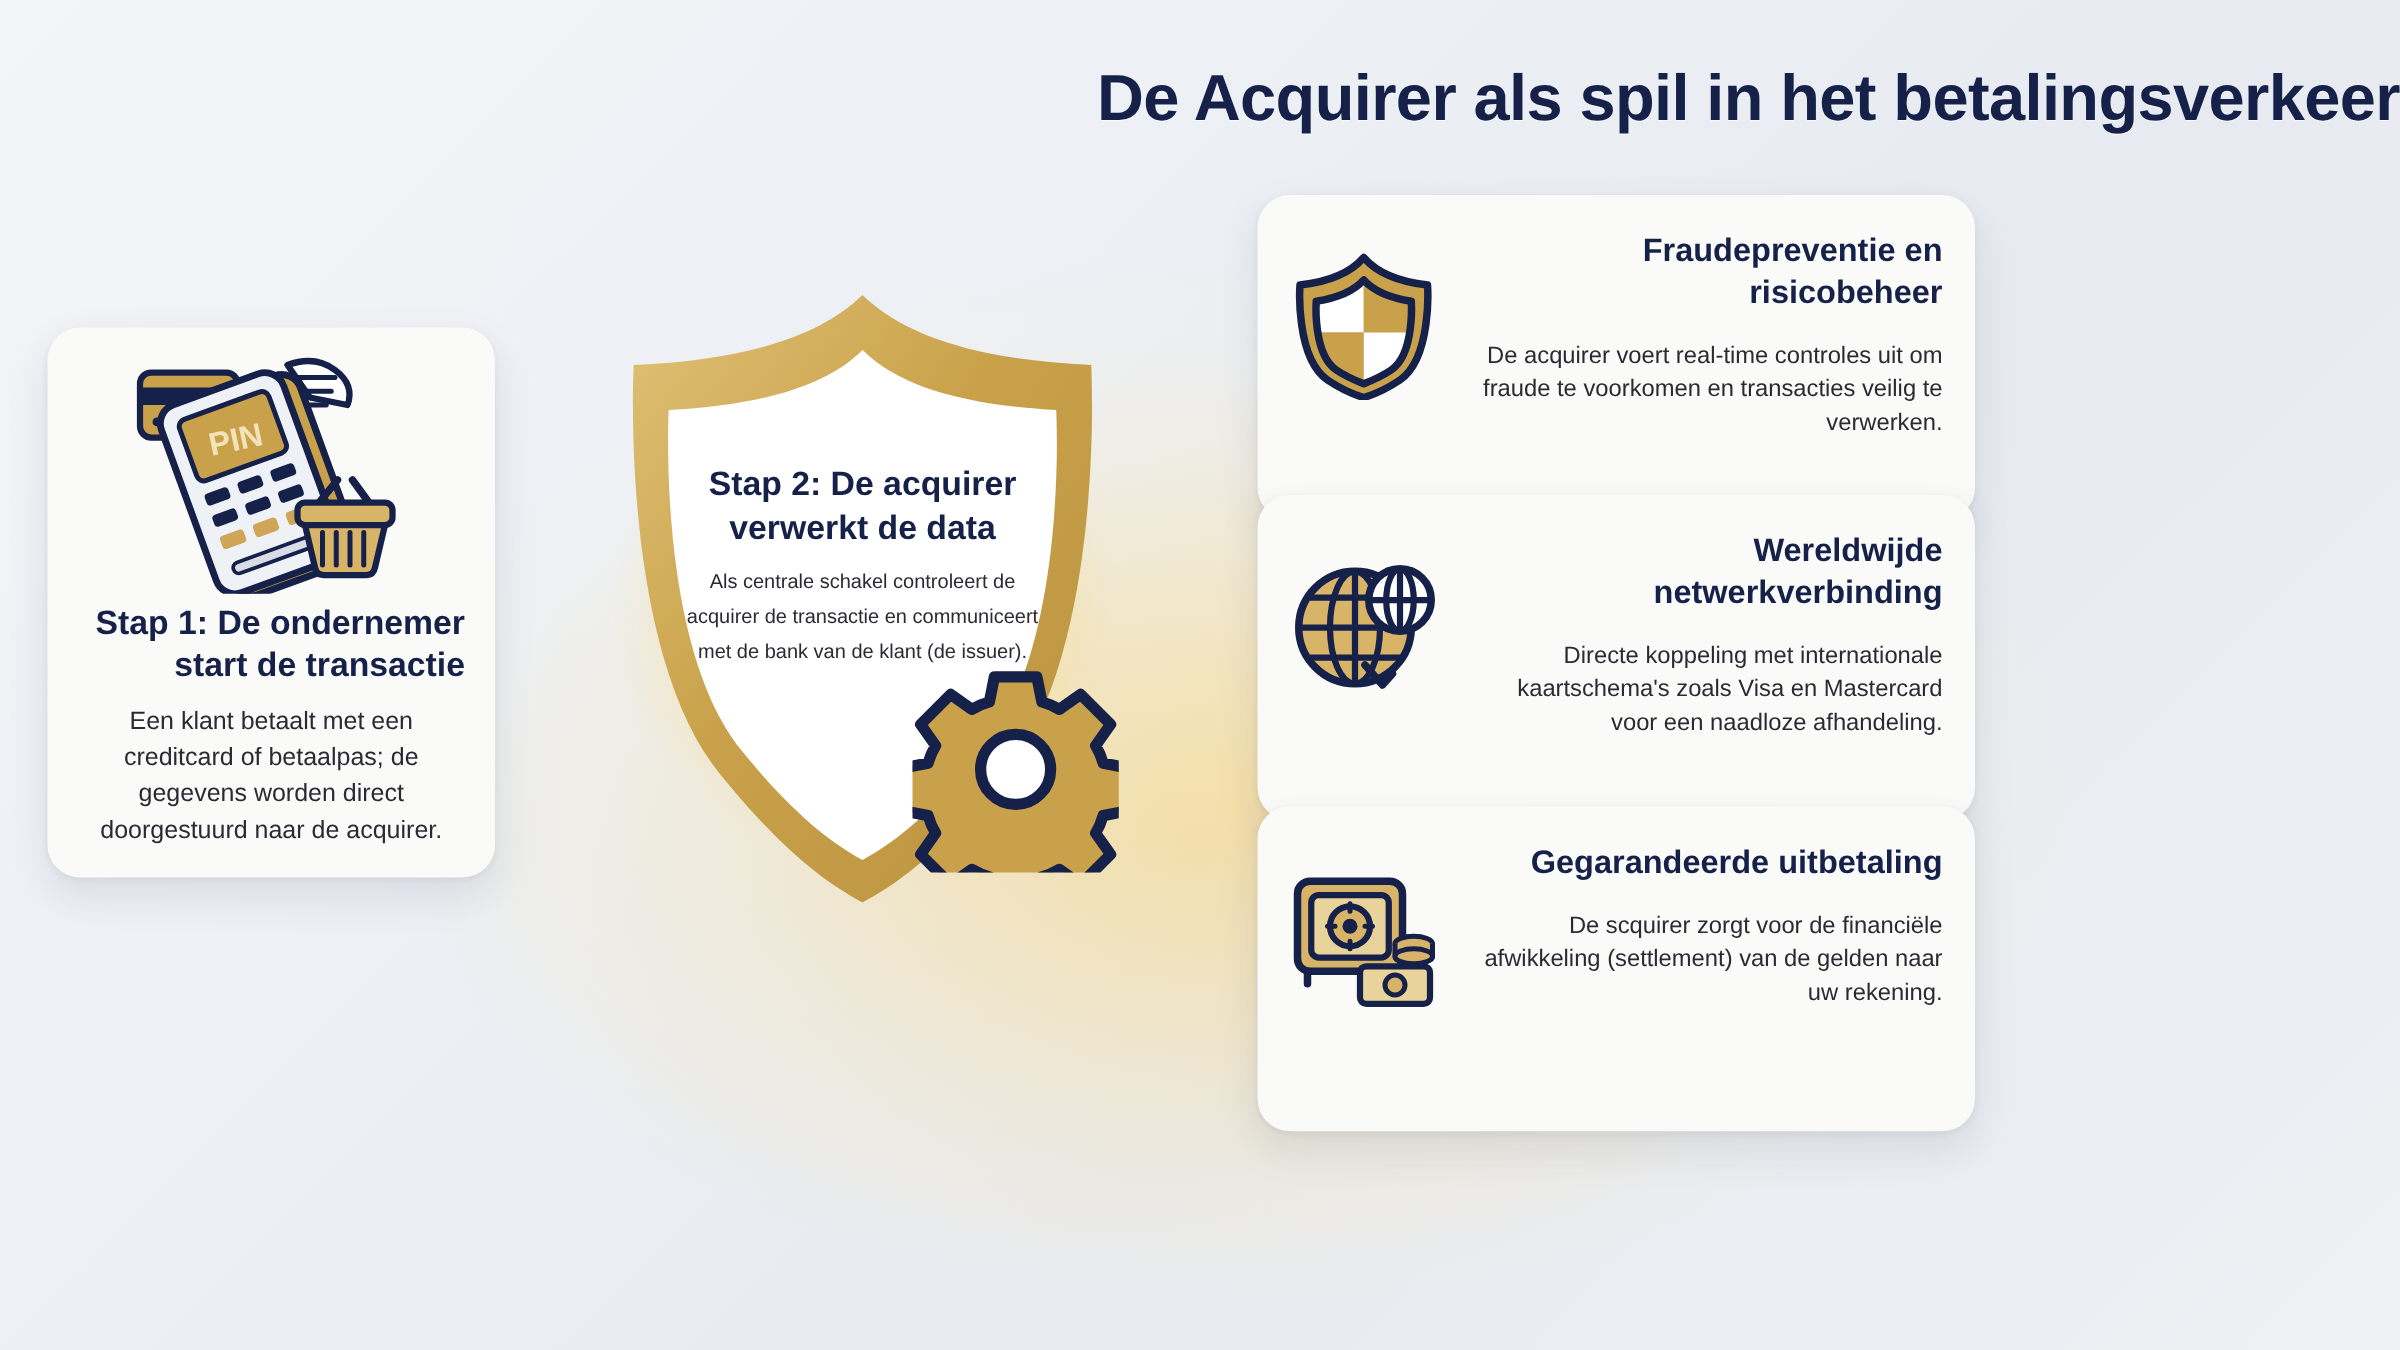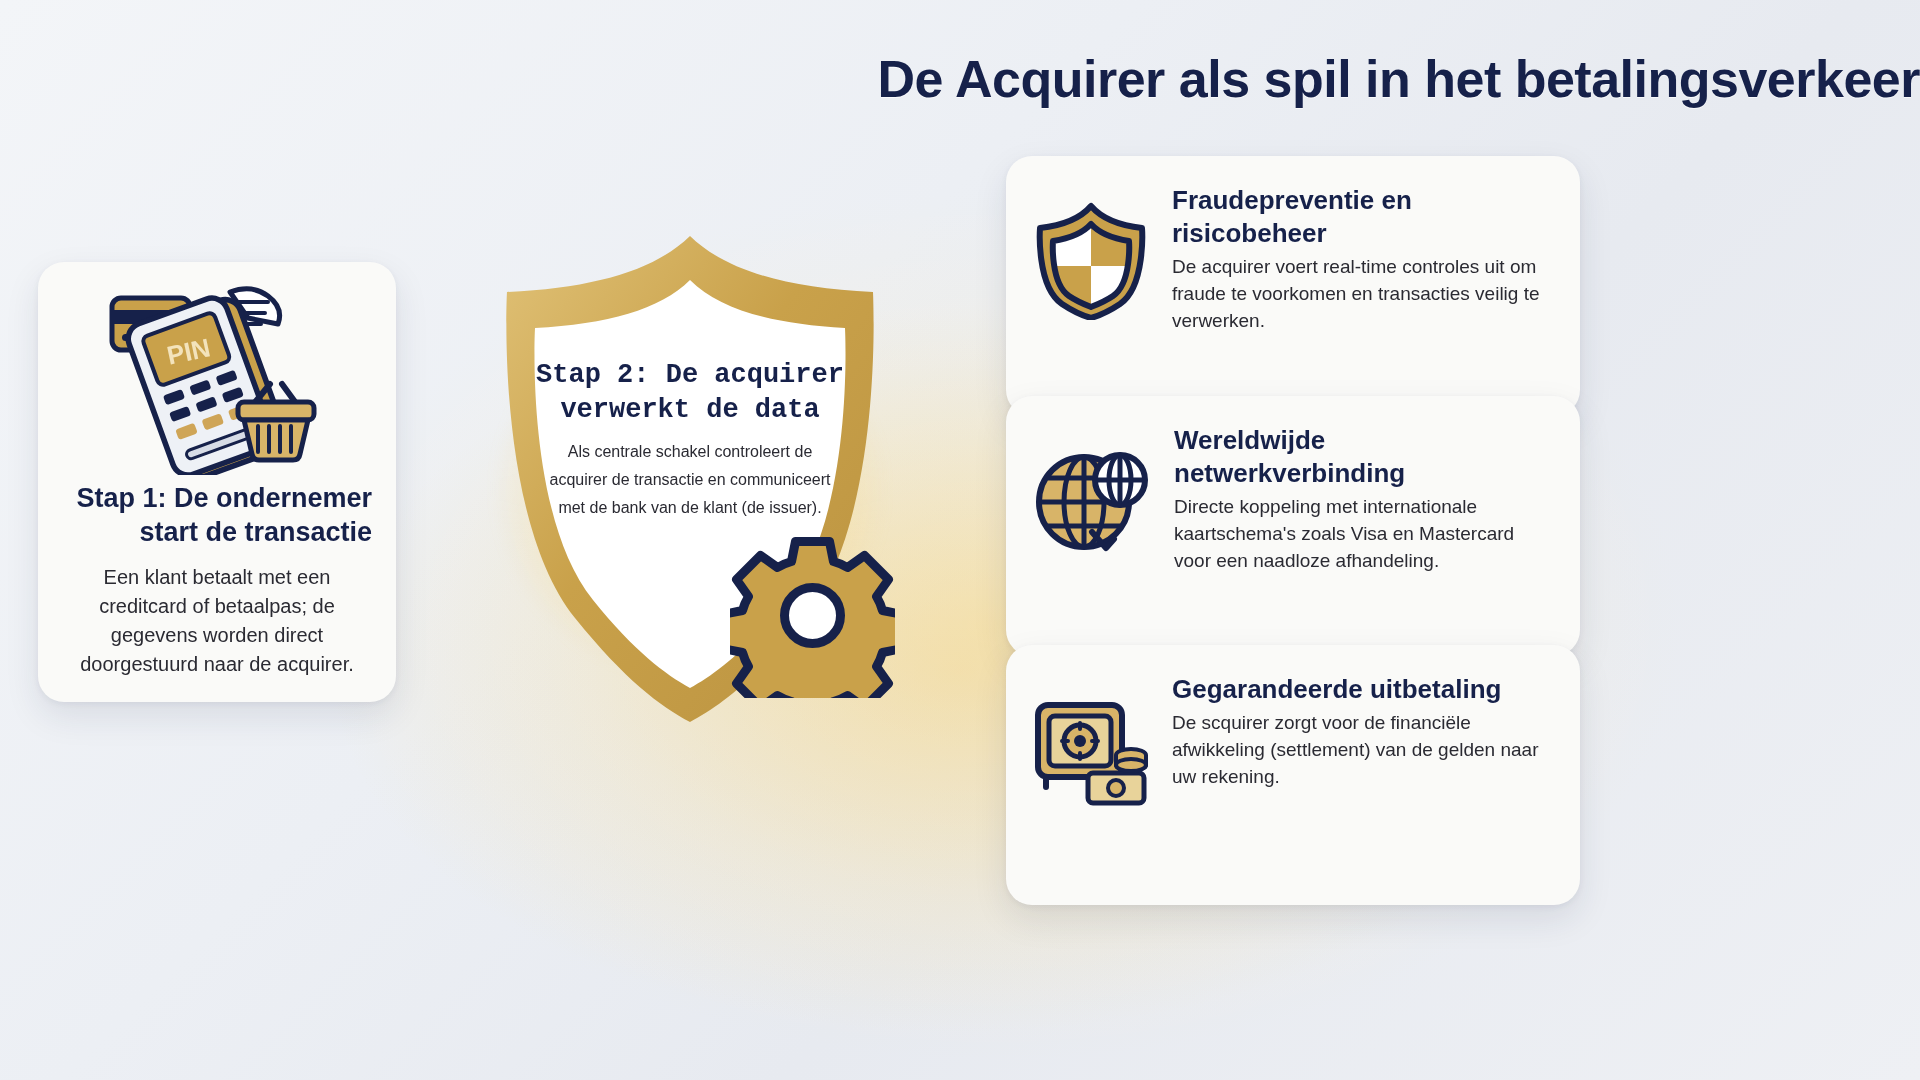--- a/index.html
+++ b/index.html
@@ -103,26 +103,25 @@
   }
   .shield-svg { position: absolute; left: 0; top: 0; }
   .shield-text {
     position: absolute;
     left: 72px;
     top: 140px;
     width: 326px;
     text-align: center;
   }
   .shield-text h3 {
-    margin: 0;
+    margin: 12px;
     font-size: 27px;
     line-height: 35px;
     font-weight: 700;
     color: #16214a;
-    font-family: Liberation Mono, monospace;
   }
   .shield-text p {
     margin: 10px 14px 0 14px;
     font-size: 16px;
     line-height: 28px;
     color: #2a2a32;
   }
   .gear-wrap {
     position: absolute;
     left: 275px;
@@ -132,41 +131,42 @@
   }
 
   
   .card-right {
     left: 1006px;
     width: 522px;
     padding: 24px 26px 26px 26px;
     display: flex;
     gap: 22px;
     align-items: flex-start;
+    text-align: right;
   }
   #right-card-0 { top: 156px; height: 210px; }
   #right-card-1 { top: 396px; height: 210px; gap: 24px; }
   #right-card-2 { top: 645px; height: 210px; }
 
   .card-right .r-icon {
     flex: 0 0 auto;
     width: 118px;
     height: 120px;
     margin-top: 20px;
   }
   .card-right .r-body { flex: 1 1 auto; padding-top: 4px; }
   .card-right h4 {
     margin: 0;
     font-size: 26px;
     line-height: 33px;
     font-weight: 700;
     color: #16214a;
   }
   .card-right p {
-    margin: 3px 0 0 0;
+    margin: 21px 0 0 0;
     font-size: 19px;
     line-height: 27px;
     color: #2a2a32;
   }
 </style>
 </head>
 <body>
 
 <div class="canvas">
 

